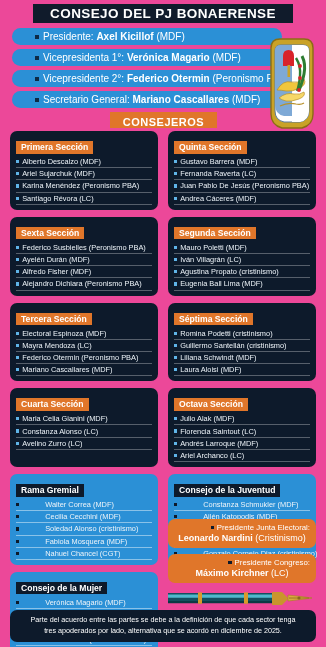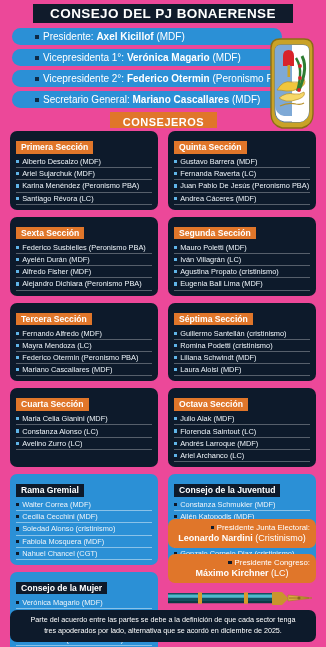--- a/index.html
+++ b/index.html
@@ -60,21 +60,21 @@
     font-weight:bold; font-size:8.6px; color:#ffffff; white-space:nowrap;
   }
   .card .card-label { background:#e0762a; }
   .card.blue .card-label { background:#0d1a2b; }
   .member {
     display:flex; align-items:center;
     font-size:7.4px; color:#eef4f9; white-space:nowrap;
     padding:1.1px 0 1.1px 0;
     border-bottom:0.5px solid rgba(255,255,255,0.30);
   }
-  .card.blue .member { border-bottom:0.5px solid rgba(255,255,255,0.45); }
+  .card.blue .member { border-bottom:0.5px solid rgba(255,255,255,0.45);gap:23px; }
   .member .mb { width:3.2px; height:3.2px; background:#5fb4e8; margin-right:3px; flex:0 0 auto; }
   .card.blue .member .mb { background:#0d1a2b; }
 
   
   .orange-col { position:absolute; left:168px; top:519px; width:148px; }
   .orange-box {
     background:#e0762a; border-radius:7px; padding:4px 6px 5px 6px;
     text-align:center; color:#ffffff; margin-bottom:6px;
   }
   .orange-box .l1 { font-size:7.8px; display:flex; align-items:center; justify-content:flex-end; }
@@ -180,37 +180,37 @@
           <span>Iván Villagrán (LC)</span>
         </div><div class="member">
           <span class="mb"></span>
           <span>Agustina Propato (cristinismo)</span>
         </div><div class="member">
           <span class="mb"></span>
           <span>Eugenia Ball Lima (MDF)</span>
         </div></div>
       <div class="card"><div class="card-label">Tercera Sección</div><div class="member">
           <span class="mb"></span>
-          <span>Fernando Alfredo (MDF)</span>
+          <span>Electoral Espinoza (MDF)</span>
         </div><div class="member">
           <span class="mb"></span>
           <span>Mayra Mendoza (LC)</span>
         </div><div class="member">
           <span class="mb"></span>
           <span>Federico Otermin (Peronismo PBA)</span>
         </div><div class="member">
           <span class="mb"></span>
           <span>Mariano Cascallares (MDF)</span>
         </div></div>
       <div class="card"><div class="card-label">Séptima Sección</div><div class="member">
           <span class="mb"></span>
+          <span>Romina Podetti (cristinismo)</span>
+        </div><div class="member">
+          <span class="mb"></span>
           <span>Guillermo Santellán (cristinismo)</span>
-        </div><div class="member">
-          <span class="mb"></span>
-          <span>Romina Podetti (cristinismo)</span>
         </div><div class="member">
           <span class="mb"></span>
           <span>Liliana Schwindt (MDF)</span>
         </div><div class="member">
           <span class="mb"></span>
           <span>Laura Aloisi (MDF)</span>
         </div></div>
       <div class="card"><div class="card-label">Cuarta Sección</div><div class="member">
           <span class="mb"></span>
           <span>Maria Celia Gianini (MDF)</span>

